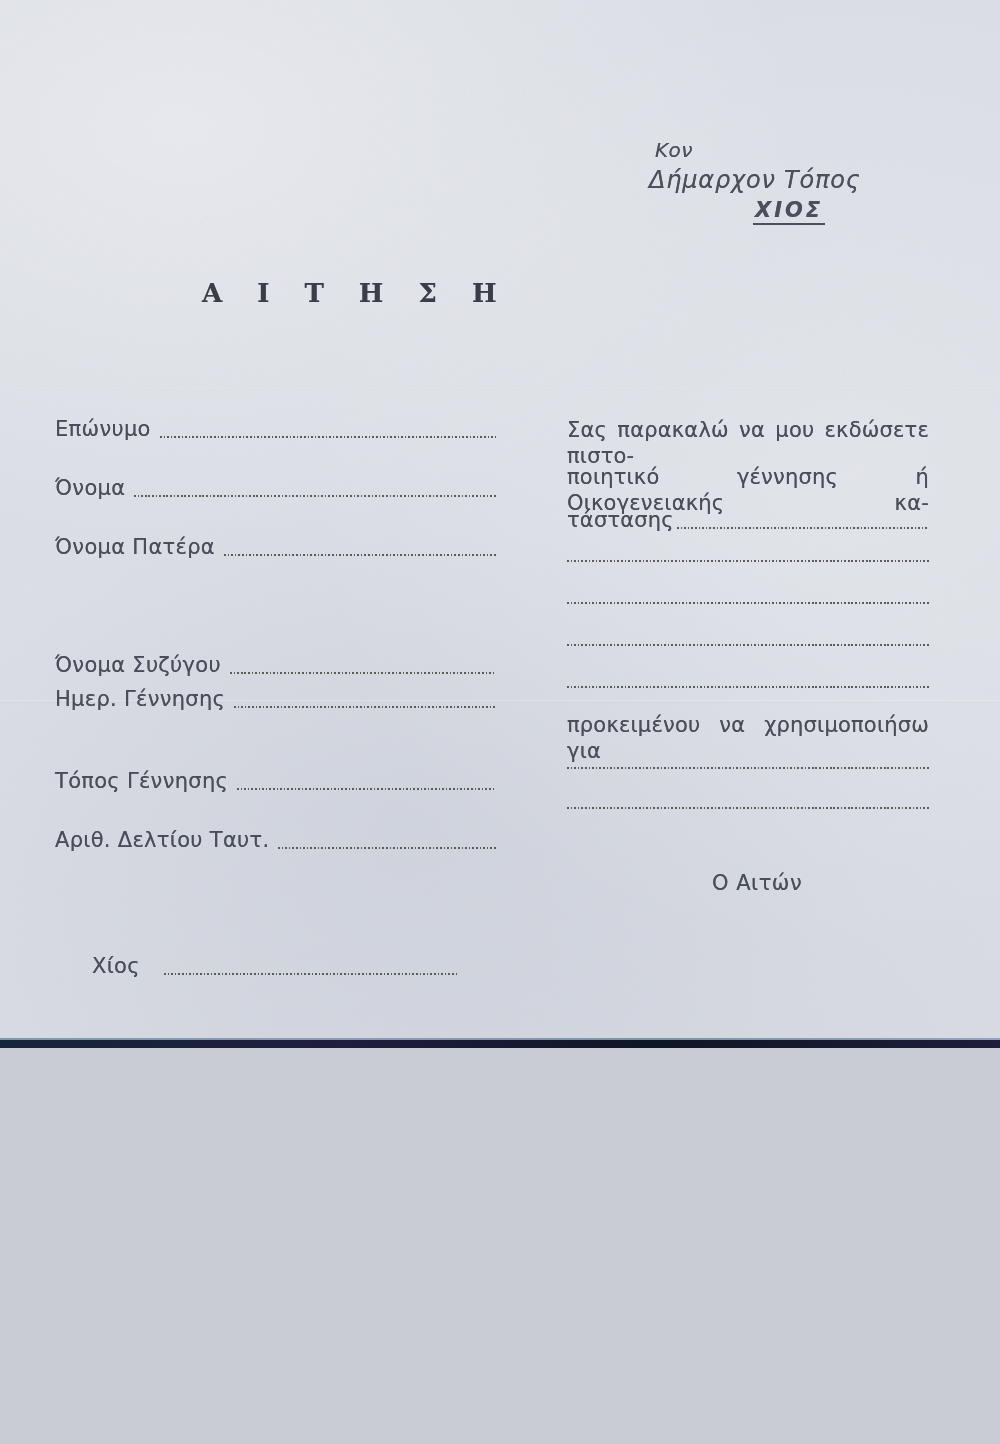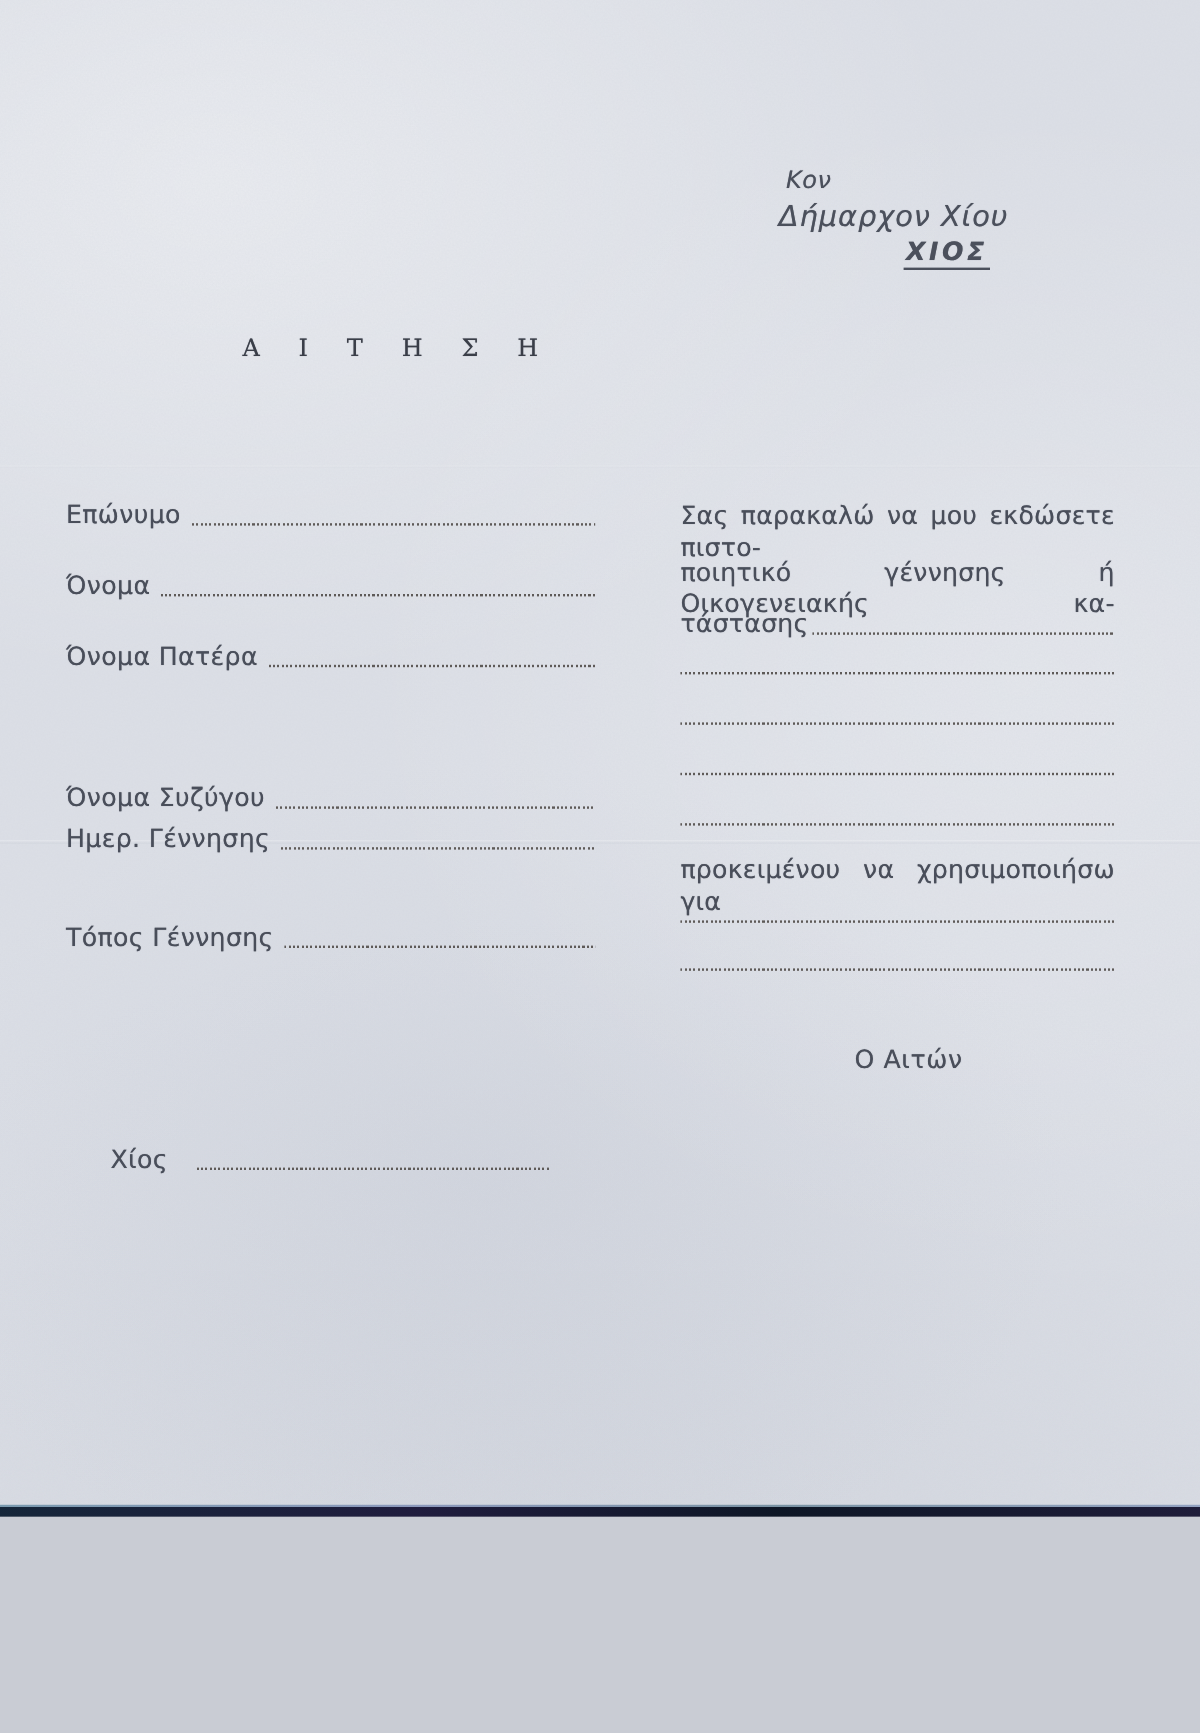--- a/index.html
+++ b/index.html
@@ -1,19 +1,19 @@
 <!DOCTYPE html>
 <html lang="el" style="--paper: #dcdfe6; --ink: #494e5a; --title-ink: #3a3e48; --dots: #5e5a58; --scan-bar: #0b0f18;"><head>
 <meta charset="utf-8">
 <style>
   html, body { margin:0; padding:0; }
   body { width:1000px; height:1444px; background:#c9ccd4; }
 
   .page {
-    position:relative; width:1000px; height:1264px; overflow:hidden;
+    position:relative; width:1000px; height:1048px; overflow:hidden;
     background:
       radial-gradient(900px 600px at 18% 12%, rgba(255,255,255,.38), rgba(255,255,255,0) 70%),
       radial-gradient(800px 700px at 85% 45%, rgba(255,255,255,.22), rgba(255,255,255,0) 70%),
       radial-gradient(700px 500px at 40% 78%, rgba(168,175,192,.16), rgba(168,175,192,0) 70%),
       radial-gradient(1200px 900px at 50% 110%, rgba(170,176,190,.20), rgba(170,176,190,0) 70%),
       var(--paper, #dcdfe6);
     font-family:"DejaVu Sans","Liberation Sans",sans-serif;
     color: var(--ink, #494e5a);
   }
 
@@ -32,21 +32,21 @@
   .recipient .r3 {
     display:inline-block; font-size:21px; margin-left:104px; margin-top:4px;
     letter-spacing:3px; font-weight:bold;
     border-bottom:2px solid #4b505c; padding:0 2px 1px 2px;
   }
 
   
   .title {
     position:absolute; left:202px; top:278px; margin:0;
     font-family:"DejaVu Serif","Liberation Serif",serif;
-    font-size:20px; font-weight:400; letter-spacing:13px;
+    font-size:26px; font-weight:700; letter-spacing:13px;
     color: var(--title-ink, #3a3e48);
   }
 
   
   .dotfill {
     flex:1 1 auto; align-self:flex-end; height:2.2px; margin:0 0 4px 9px;
     background-image: repeating-linear-gradient(90deg, var(--dots,#5e5a58) 0 1.7px, rgba(0,0,0,0) 1.7px 3.6px);
   }
   .dotfill.tight { margin-left:3px; }
   .dotfill.wide-gap { margin-left:24px; }
@@ -92,21 +92,21 @@
       <feColorMatrix type="matrix" values="0 0 0 0 0.60  0 0 0 0 0.63  0 0 0 0 0.70  0 0 0 0.5 0"></feColorMatrix>
     </filter>
     <rect width="100%" height="100%" filter="url(#grain)" opacity="0.42"></rect>
   </svg>
 
   <div class="crease crease-b"></div>
   <div class="crease crease-a"></div>
 
   <div class="recipient">
     <div class="r1 ink">Κον</div>
-    <div class="r2 ink">Δήμαρχον Χίου</div>
+    <div class="r2 ink">Δήμαρχον Τόπος</div>
     <div><span class="r3 ink">ΧΙΟΣ</span></div>
   </div>
 
   <h1 class="title ink">Α Ι Τ Η Σ Η</h1>
 
   <div class="field" style="top:416px">
     <span class="flabel ink">Επώνυμο</span>
     <span class="dotfill"></span>
   </div>
   <div class="field" style="top:475px">
@@ -120,20 +120,24 @@
   <div class="field" style="top:652px">
     <span class="flabel ink">Όνομα Συζύγου</span>
     <span class="dotfill"></span>
   </div>
   <div class="field" style="top:686px">
     <span class="flabel ink">Ημερ. Γέννησης</span>
     <span class="dotfill"></span>
   </div>
   <div class="field" style="top:768px">
     <span class="flabel ink">Τόπος Γέννησης</span>
+    <span class="dotfill"></span>
+  </div>
+  <div class="field" style="top:827px">
+    <span class="flabel ink">Αριθ. Δελτίου Ταυτ.</span>
     <span class="dotfill"></span>
   </div>
 
   <div class="field place" style="top:953px">
     <span class="flabel ink">Χίος</span>
     <span class="dotfill wide-gap"></span>
   </div>
 
   <div class="rline jline ink" style="top:417px">Σας παρακαλώ να μου εκδώσετε πιστο-</div>
   <div class="rline jline ink" style="top:464px">ποιητικό γέννησης ή Οικογενειακής κα-</div>

